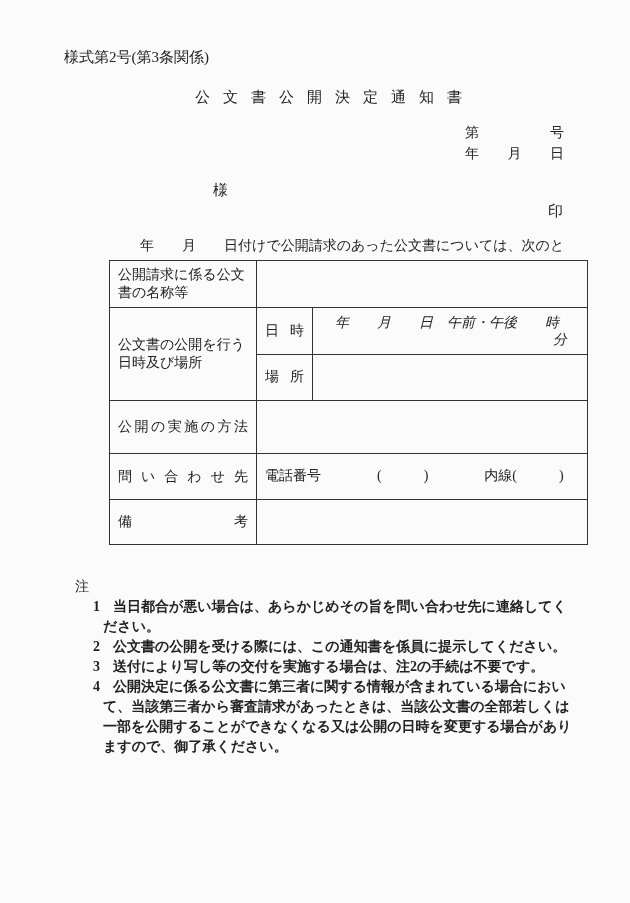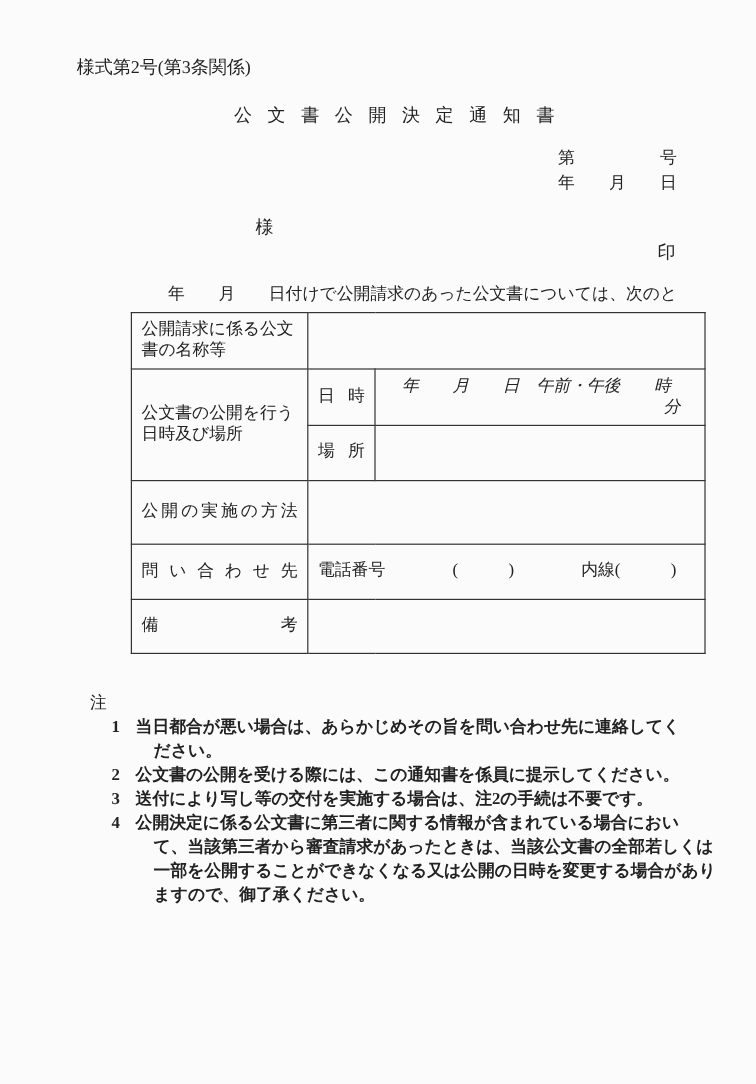--- a/index.html
+++ b/index.html
@@ -54,21 +54,21 @@
   tr.r1 td{height:46px;}
   tr.r2 td{height:46px;}
   tr.r3 td{height:45px;}
   tr.r4 td{height:52px;}
   tr.r5 td{height:45px;}
   tr.r6 td{height:44px;}
 
   .notes{left:68px;top:577px;width:545px;line-height:20px;}
   .notes-heading{padding-left:7px;}
   .note-item{padding-left:35px;font-weight:bold;}
-  .note-line{white-space:nowrap;margin-left:25px;}
+  .note-line{white-space:nowrap;}
   .note-first{margin-left:-10px;}
   .note-num{display:inline-block;width:20px;}
 </style>
 </head>
 <body>
 
 <div class="page">
 
   <div class="abs form-label nowrap">様式第2号(第3条関係)</div>
 

